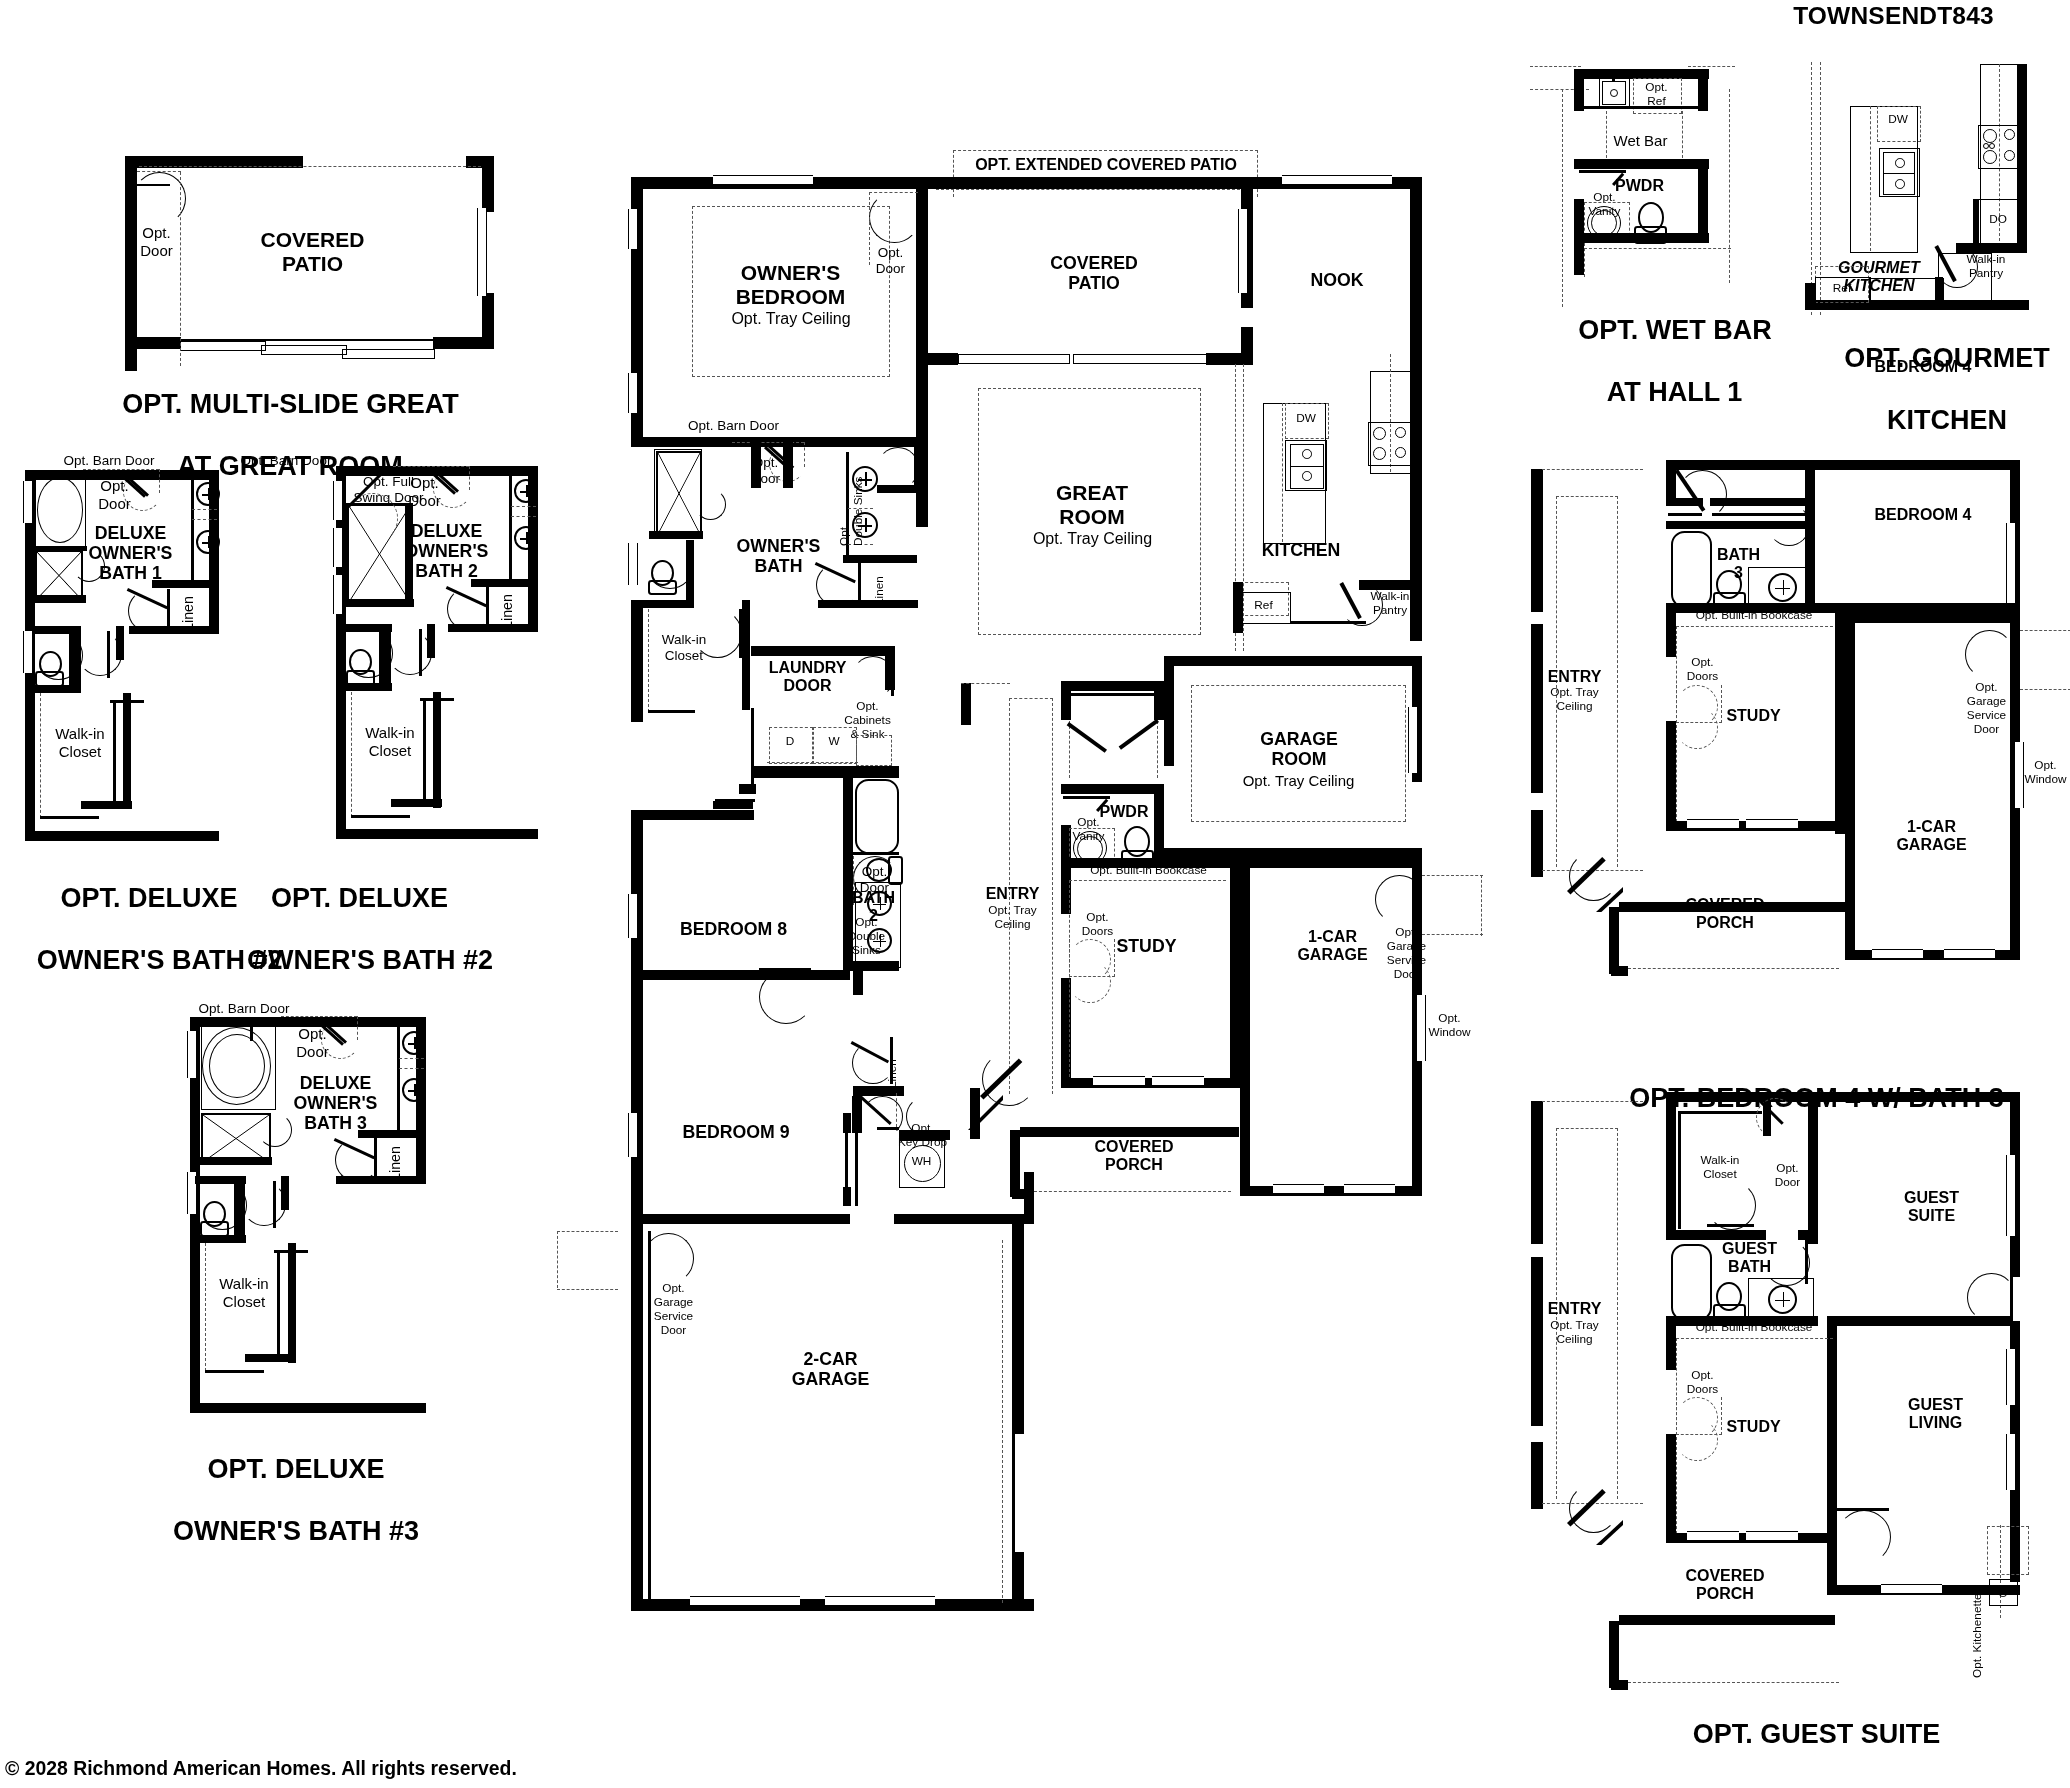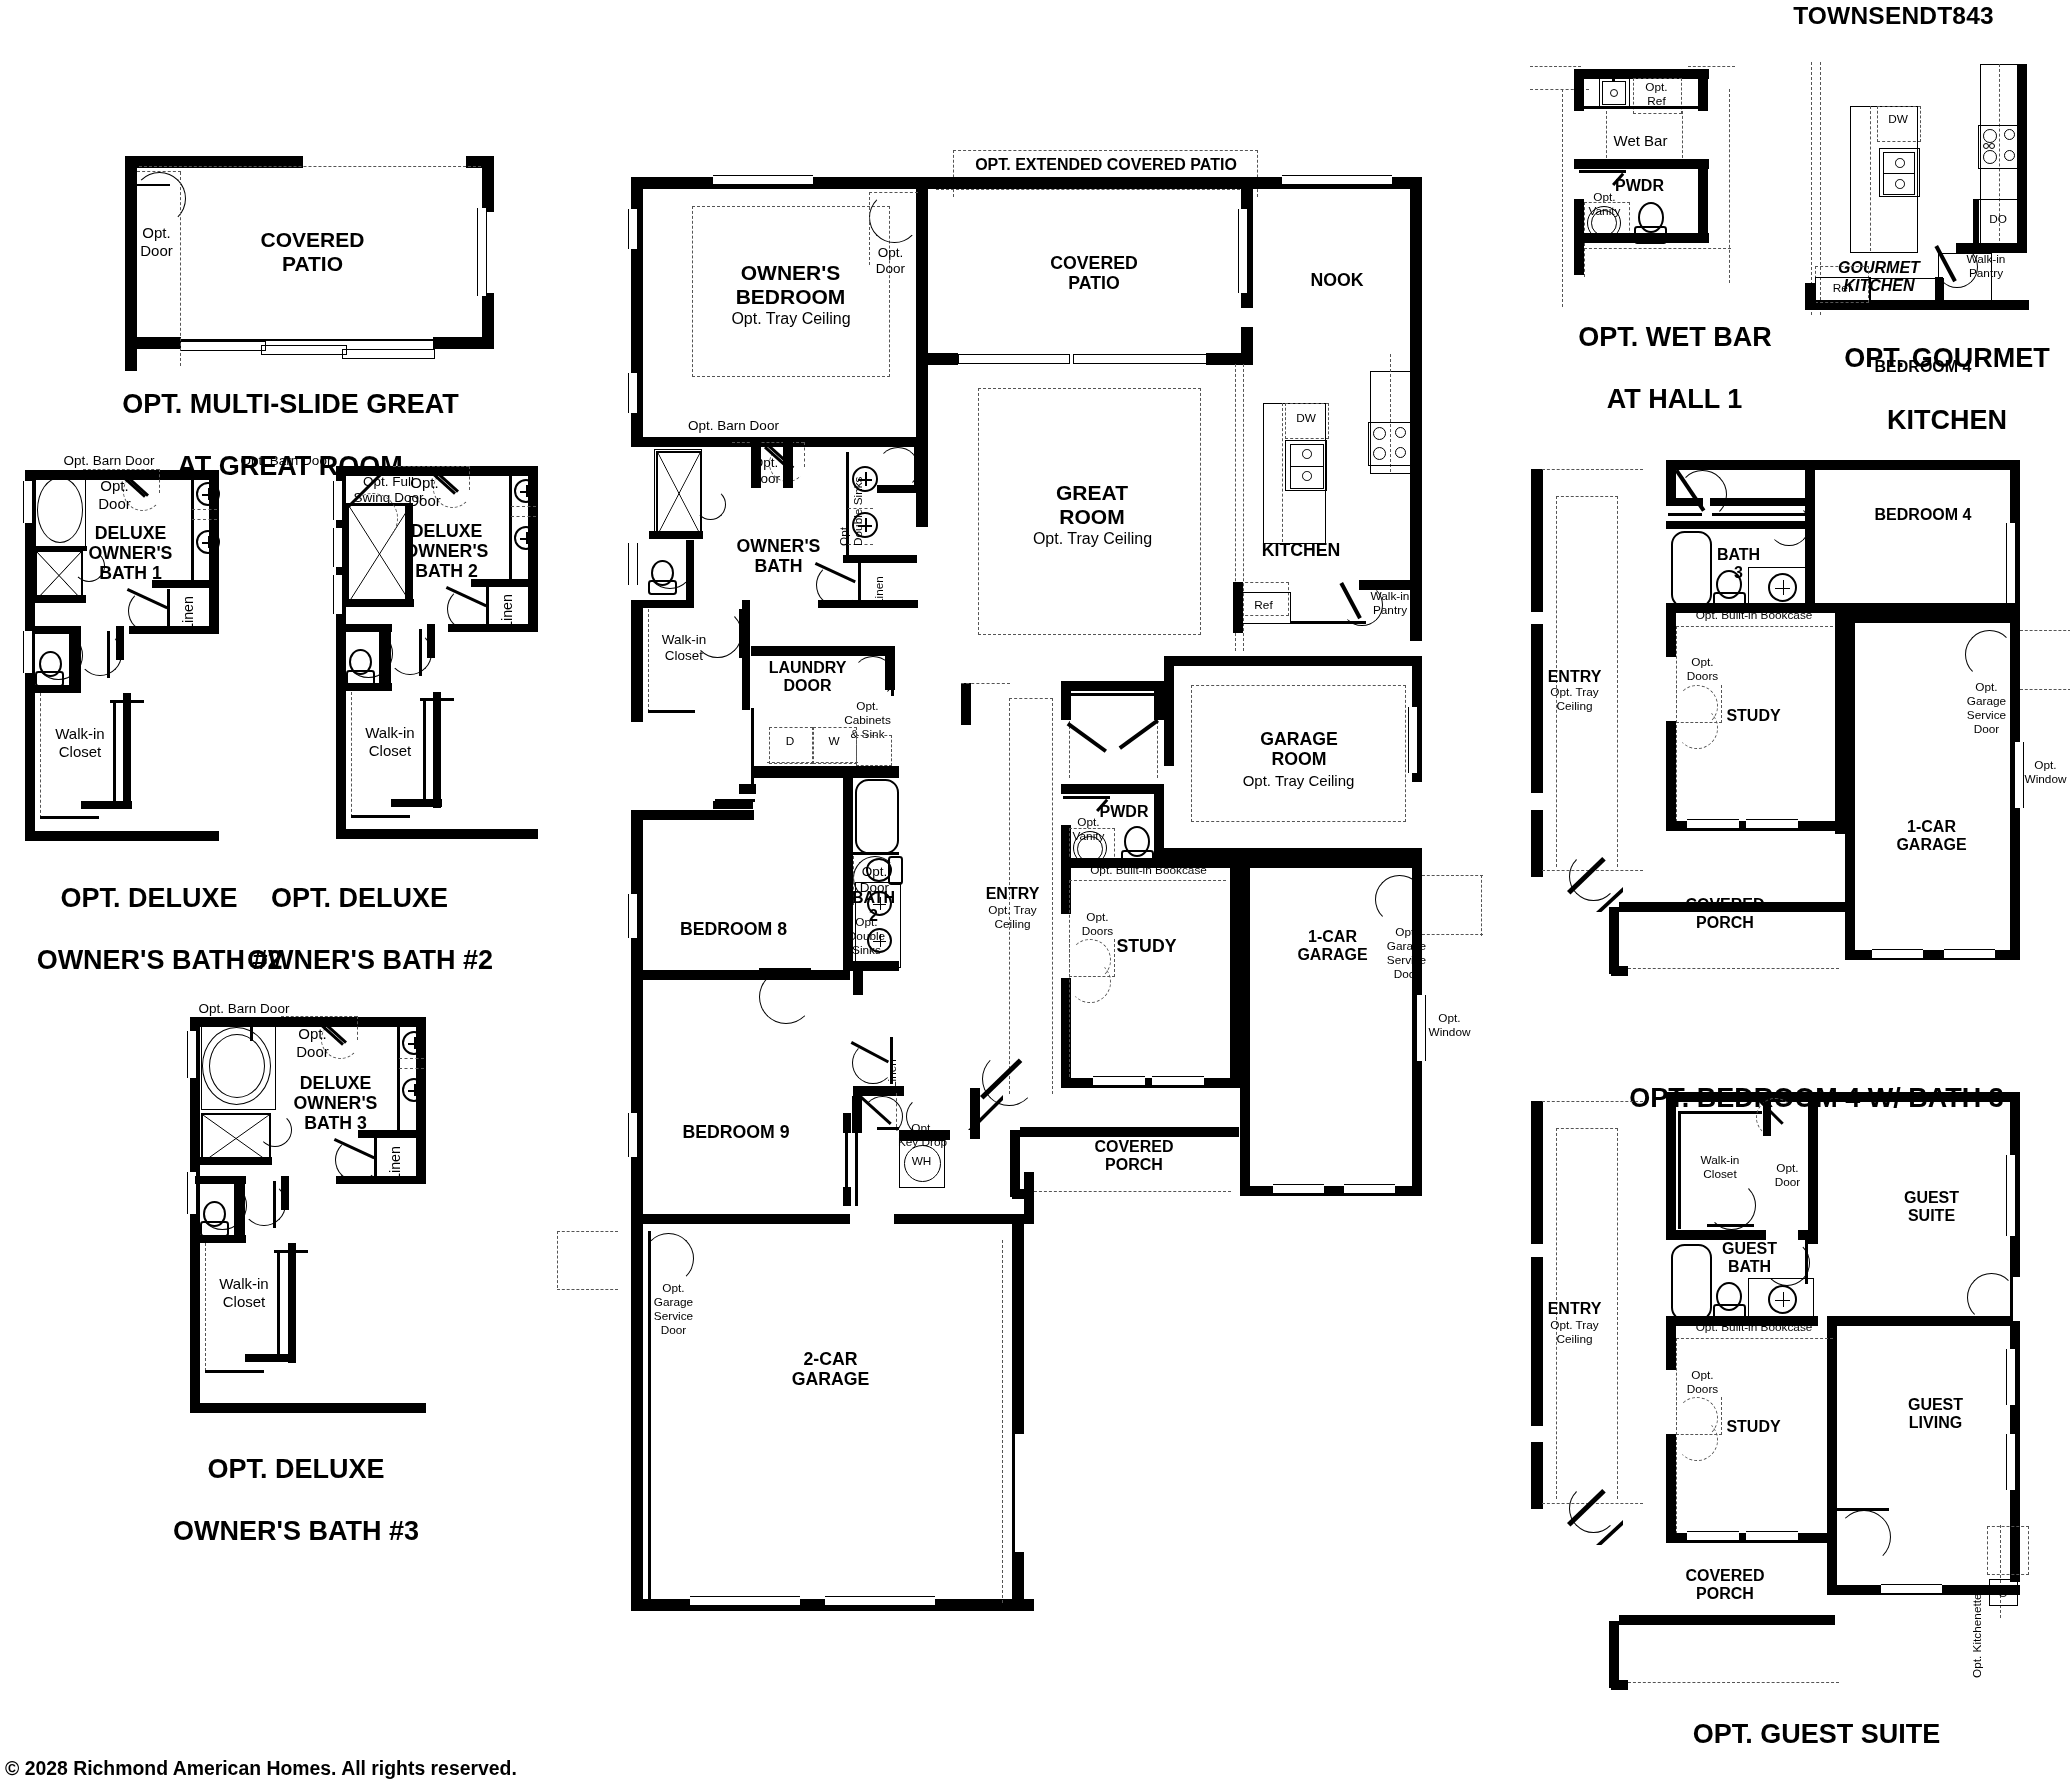--- a/index.html
+++ b/index.html
@@ -672,21 +672,21 @@
     <div class="circ" style="left:1591px;top:210px;width:23.6px;height:23.6px;"></div>
     <div class="dbox" style="left:1584px;top:202px;width:44px;height:37px;"></div>
     <div class="toilet-b" style="left:1638px;top:202px;width:22px;height:27px;"></div>
     <div class="toilet-t" style="left:1634px;top:226px;width:29px;height:13.5px;"></div>
     <div class="w" style="left:1698px;top:159px;width:10px;height:76px;"></div>
     <div class="w" style="left:1574px;top:233px;width:135px;height:10px;"></div>
     <div class="w" style="left:1574px;top:233px;width:10px;height:42px;"></div>
     <div class="dl" style="left:1584px;top:248px;width:147px;"></div>
     <div class="dlv" style="left:1584px;top:243px;height:34px;"></div>
 
-    <div class="t cap" style="left:1484px;top:291px;width:337px;">
+    <div class="t cap" style="left:1484px;top:284px;width:337px;">
       <span>OPT. WET BAR</span><br>
       <span>AT HALL 1</span>
     </div>
   </div>
 
   <div>
     <div class="dlv" style="left:1811px;top:62px;height:253px;"></div>
     <div class="dlv" style="left:1820px;top:62px;height:253px;"></div>
 
     <div class="sbox1" style="left:1850px;top:106px;width:66px;height:145px;"></div>

